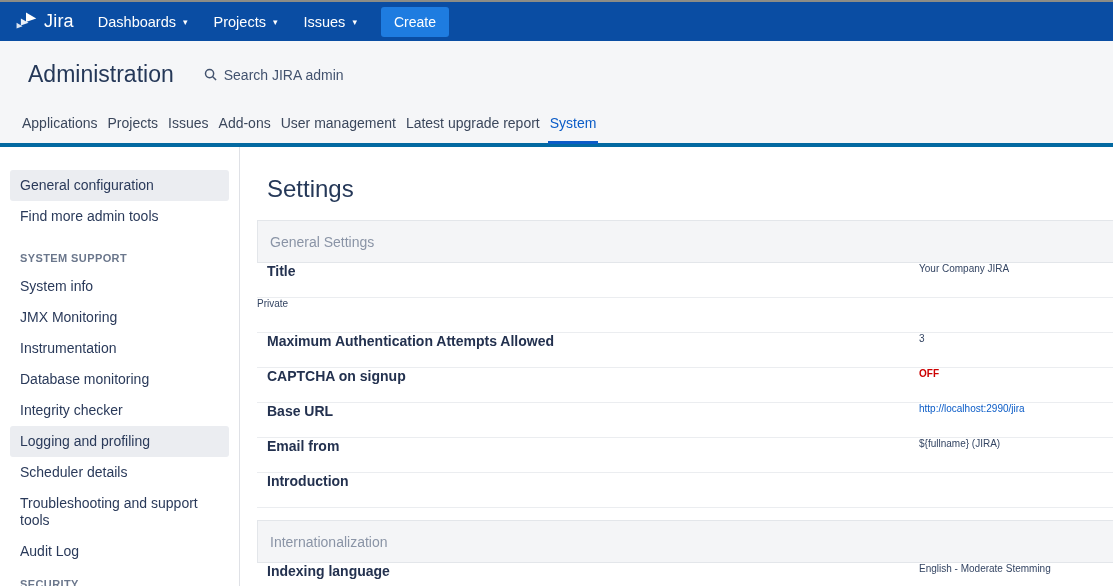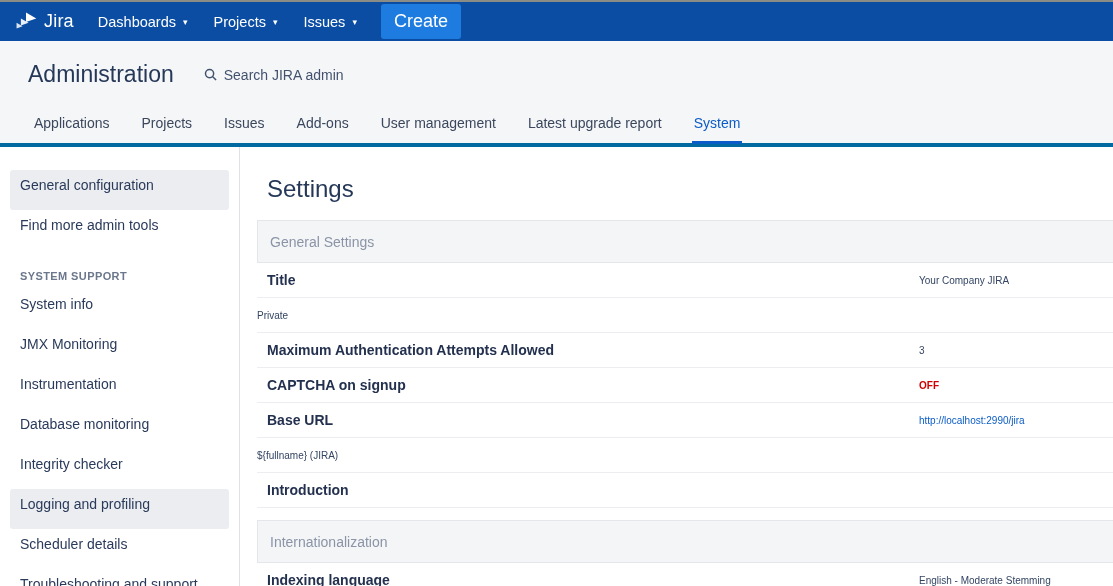--- a/index.html
+++ b/index.html
@@ -18,47 +18,47 @@
   .topstrip{height:2px;background:#8C8C86;}
 
   
   .navbar{height:39px;background:var(--navbar-bg);display:flex;align-items:center;padding:0 14px;}
   .brand{display:flex;align-items:center;gap:6px;color:#fff;cursor:pointer;margin-right:24px;}
   .brand-text{font-size:18px;font-weight:500;letter-spacing:.2px;}
   .nav-menus{display:flex;align-items:center;gap:26px;}
   .nav-menu{color:#fff;font-size:14.5px;display:flex;align-items:center;gap:7px;cursor:pointer;}
   .caret{font-size:9px;line-height:1;transform:translateY(1px);}
   .create-btn{margin-left:24px;background:var(--create-bg);color:#fff;border:none;border-radius:3px;
-    font-family:inherit;font-size:18px;padding:7px 13px;cursor:pointer;}
+    font-family:inherit;font-size:14px;padding:7px 13px;cursor:pointer;}
 
   
   .header-band{position:relative;height:106px;background:#F5F6F8;border-bottom:4px solid #0369a1;}
   .admin-row{display:flex;align-items:center;gap:30px;padding:20px 0 0 28px;}
   .admin-row h1{font-size:23px;font-weight:400;color:#253858;}
   .admin-search{display:flex;align-items:center;gap:7px;color:#42526E;font-size:14px;cursor:text;}
-  .tabs{position:absolute;left:32px;bottom:-1px;display:flex;gap:28px;}
+  .tabs{position:absolute;left:20px;bottom:-1px;display:flex;gap:6px;}
   .tab{font-size:14px;color:#3B475C;padding:6px 2px 10px;cursor:pointer;border-bottom:3px solid transparent;}
   .tab.active{color:var(--active-tab);border-bottom-color:var(--active-tab);padding-bottom:7px;}
 
   
   .body-row{display:flex;height:439px;}
   .sidebar{flex:none;width:240px;border-right:1px solid #DFE1E6;padding-top:23px;}
-  .side-item{margin:0 10px;padding:7px 8px 16px 10px;font-size:14px;line-height:17px;
+  .side-item{margin:0 10px;padding:7px 8px 7px 10px;font-size:14px;line-height:17px;
     color:#2A3A5A;border-radius:3px;cursor:pointer;}
   .side-item.active{background:var(--side-active);}
   .side-sec-hdr{margin:20px 10px 6px;padding-left:10px;font-size:11px;font-weight:700;
     color:#6B778C;letter-spacing:.4px;line-height:13px;}
   .side-group:last-child .side-sec-hdr{margin-top:11px;}
 
   .content{flex:1;padding-left:17px;}
   .content h2{margin:28px 0 17px 10px;font-size:24px;font-weight:400;color:#253858;}
   .section-bar{height:43px;background:var(--bar-bg);border:1px solid #E3E6EA;border-right:none;
     display:flex;align-items:center;padding-left:12px;font-size:14px;color:#8A94A6;}
   .section + .section{margin-top:12px;}
-  .row{display:flex;align-items:center;height:35px;border-bottom:1px solid #EBEDF0;}
+  .row{display:flex;align-items:flex-start;height:35px;border-bottom:1px solid #EBEDF0;}
   .row-label{width:662px;padding-left:10px;font-size:14px;font-weight:700;color:#23314F;}
   .row-value{font-size:10px;color:#344563;}
   .row-value.link{color:var(--link);cursor:pointer;}
   .row-value.status-off{color:var(--red);font-weight:700;}
 </style>
 </head>
 <body>
 
 <div class="topstrip"></div>
 
@@ -154,20 +154,21 @@
           </div>
           <div class="row">
             <div class="row-label">CAPTCHA on signup</div>
             <div class="row-value status-off">OFF</div>
           </div>
           <div class="row">
             <div class="row-label">Base URL</div>
             <div class="row-value link">http://localhost:2990/jira</div>
           </div>
           <div class="row">
+            <div class="row-label">Email from</div>
             <div class="row-value">${fullname} (JIRA)</div>
           </div>
           <div class="row">
             <div class="row-label">Introduction</div>
             <div class="row-value"></div>
           </div>
         </div>
         <div class="section">
           <div class="section-bar">Internationalization</div>
           <div class="row">

